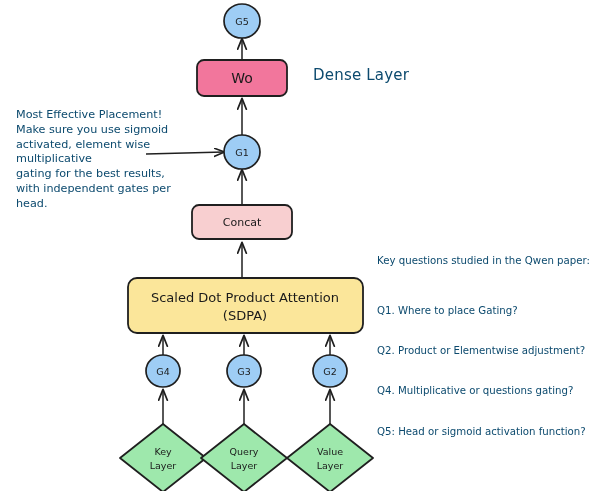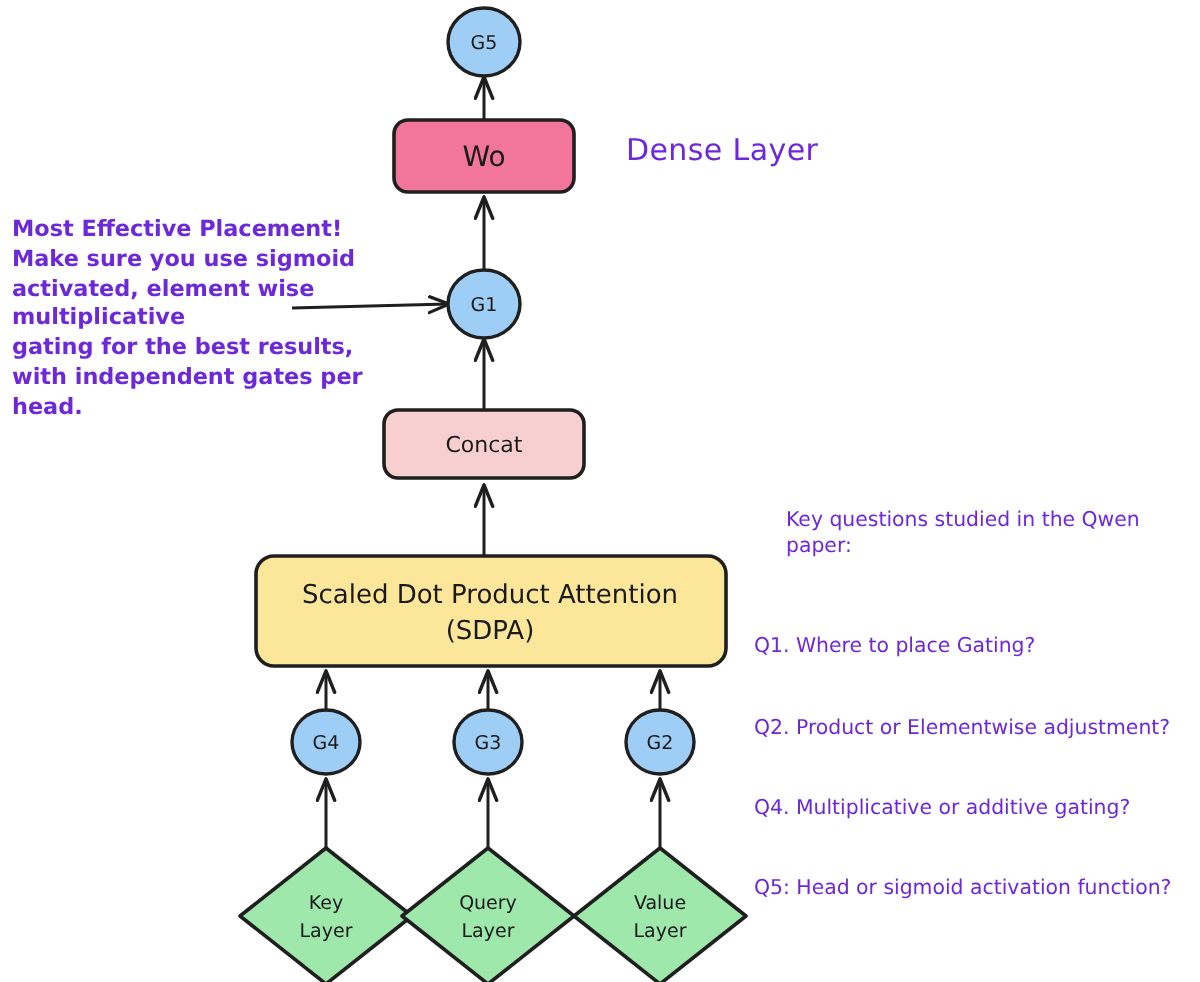--- a/index.html
+++ b/index.html
@@ -35,43 +35,42 @@
   }
   .lbl-sm { font-size: 9.5px; }
   .lbl-md { font-size: 11px; }
   .lbl-lg { font-size: 13px; }
   .lbl-wo { font-size: 14px; }
   .annot {
     position: absolute;
     font-family: "DejaVu Sans", sans-serif;
     font-size: 11.2px;
     line-height: 14.8px;
-    color: #6d28d9;
+    color: #0c4a6e;
     white-space: pre-wrap;
   }
   #note-left {
-    left: 6px;
+    left: 16px;
     top: 108px;
     width: 200px;
-    font-weight: bold;
   }
   #dense-layer-label {
     left: 313px;
     top: 68px;
     font-size: 15px;
     letter-spacing: 0.2px;
   }
   #questions-block {
     left: 377px;
     top: 227px;
     width: 220px;
     font-size: 10.2px;
     line-height: 13.4px;
   }
-  #questions-title { margin: 0 0 10px 16px; }
+  #questions-title { margin: 0 0 10px 0; }
   .q-line { margin: 0; }
 </style>
 </head>
 <body>
 
 <div id="diagram-root">
 
   <svg id="canvas" viewBox="0 0 600 491">
     <defs>
       <marker id="arrowhead" markerWidth="9" markerHeight="9" refX="7.2" refY="3.2" orient="auto" markerUnits="strokeWidth">
@@ -168,17 +167,17 @@
 gating for the best results,
 with independent gates per
 head.</div>
 
   <div class="annot" id="dense-layer-label">Dense Layer</div>
 
   <div class="annot" id="questions-block">
     <p id="questions-title" class="q-line">Key questions studied in the Qwen paper:</p>
     <p class="q-line">Q1. Where to place Gating?</p>
     <p class="q-line">Q2. Product or Elementwise adjustment?</p>
-    <p class="q-line">Q4. Multiplicative or additive gating?</p>
+    <p class="q-line">Q4. Multiplicative or questions gating?</p>
     <p class="q-line">Q5: Head or sigmoid activation function?</p>
   </div>
 
 </div>
 
 </body></html>

